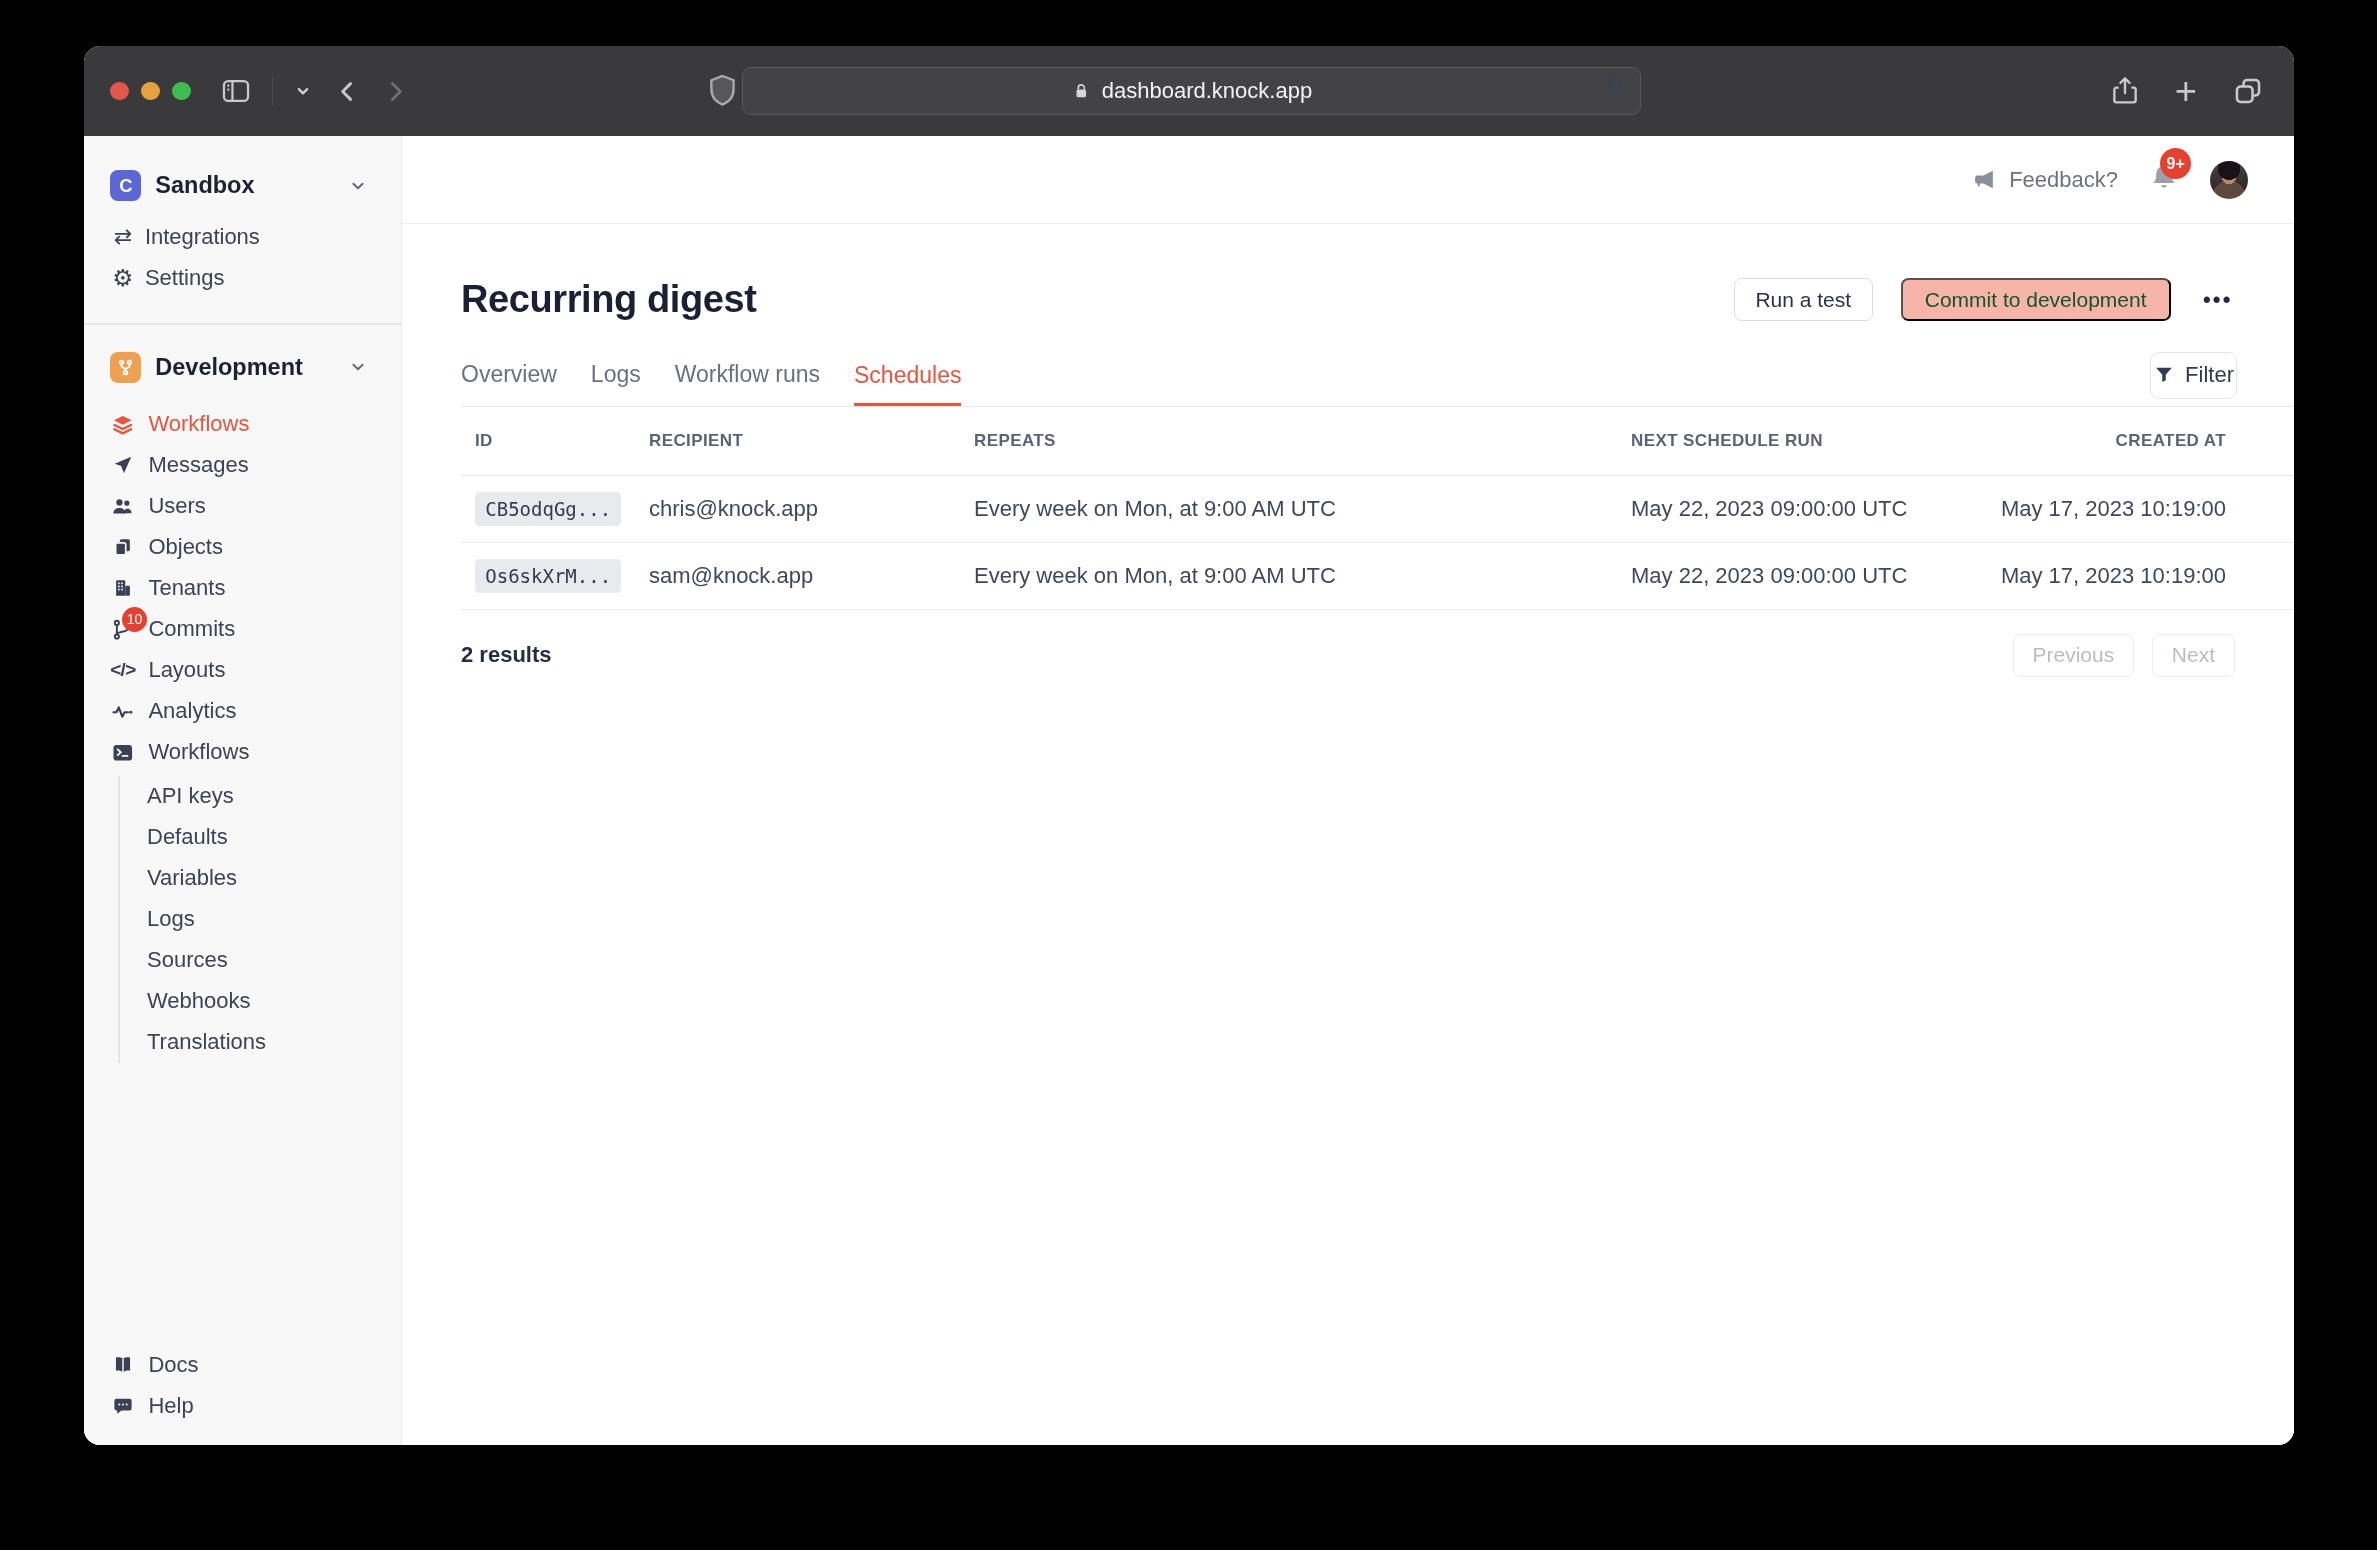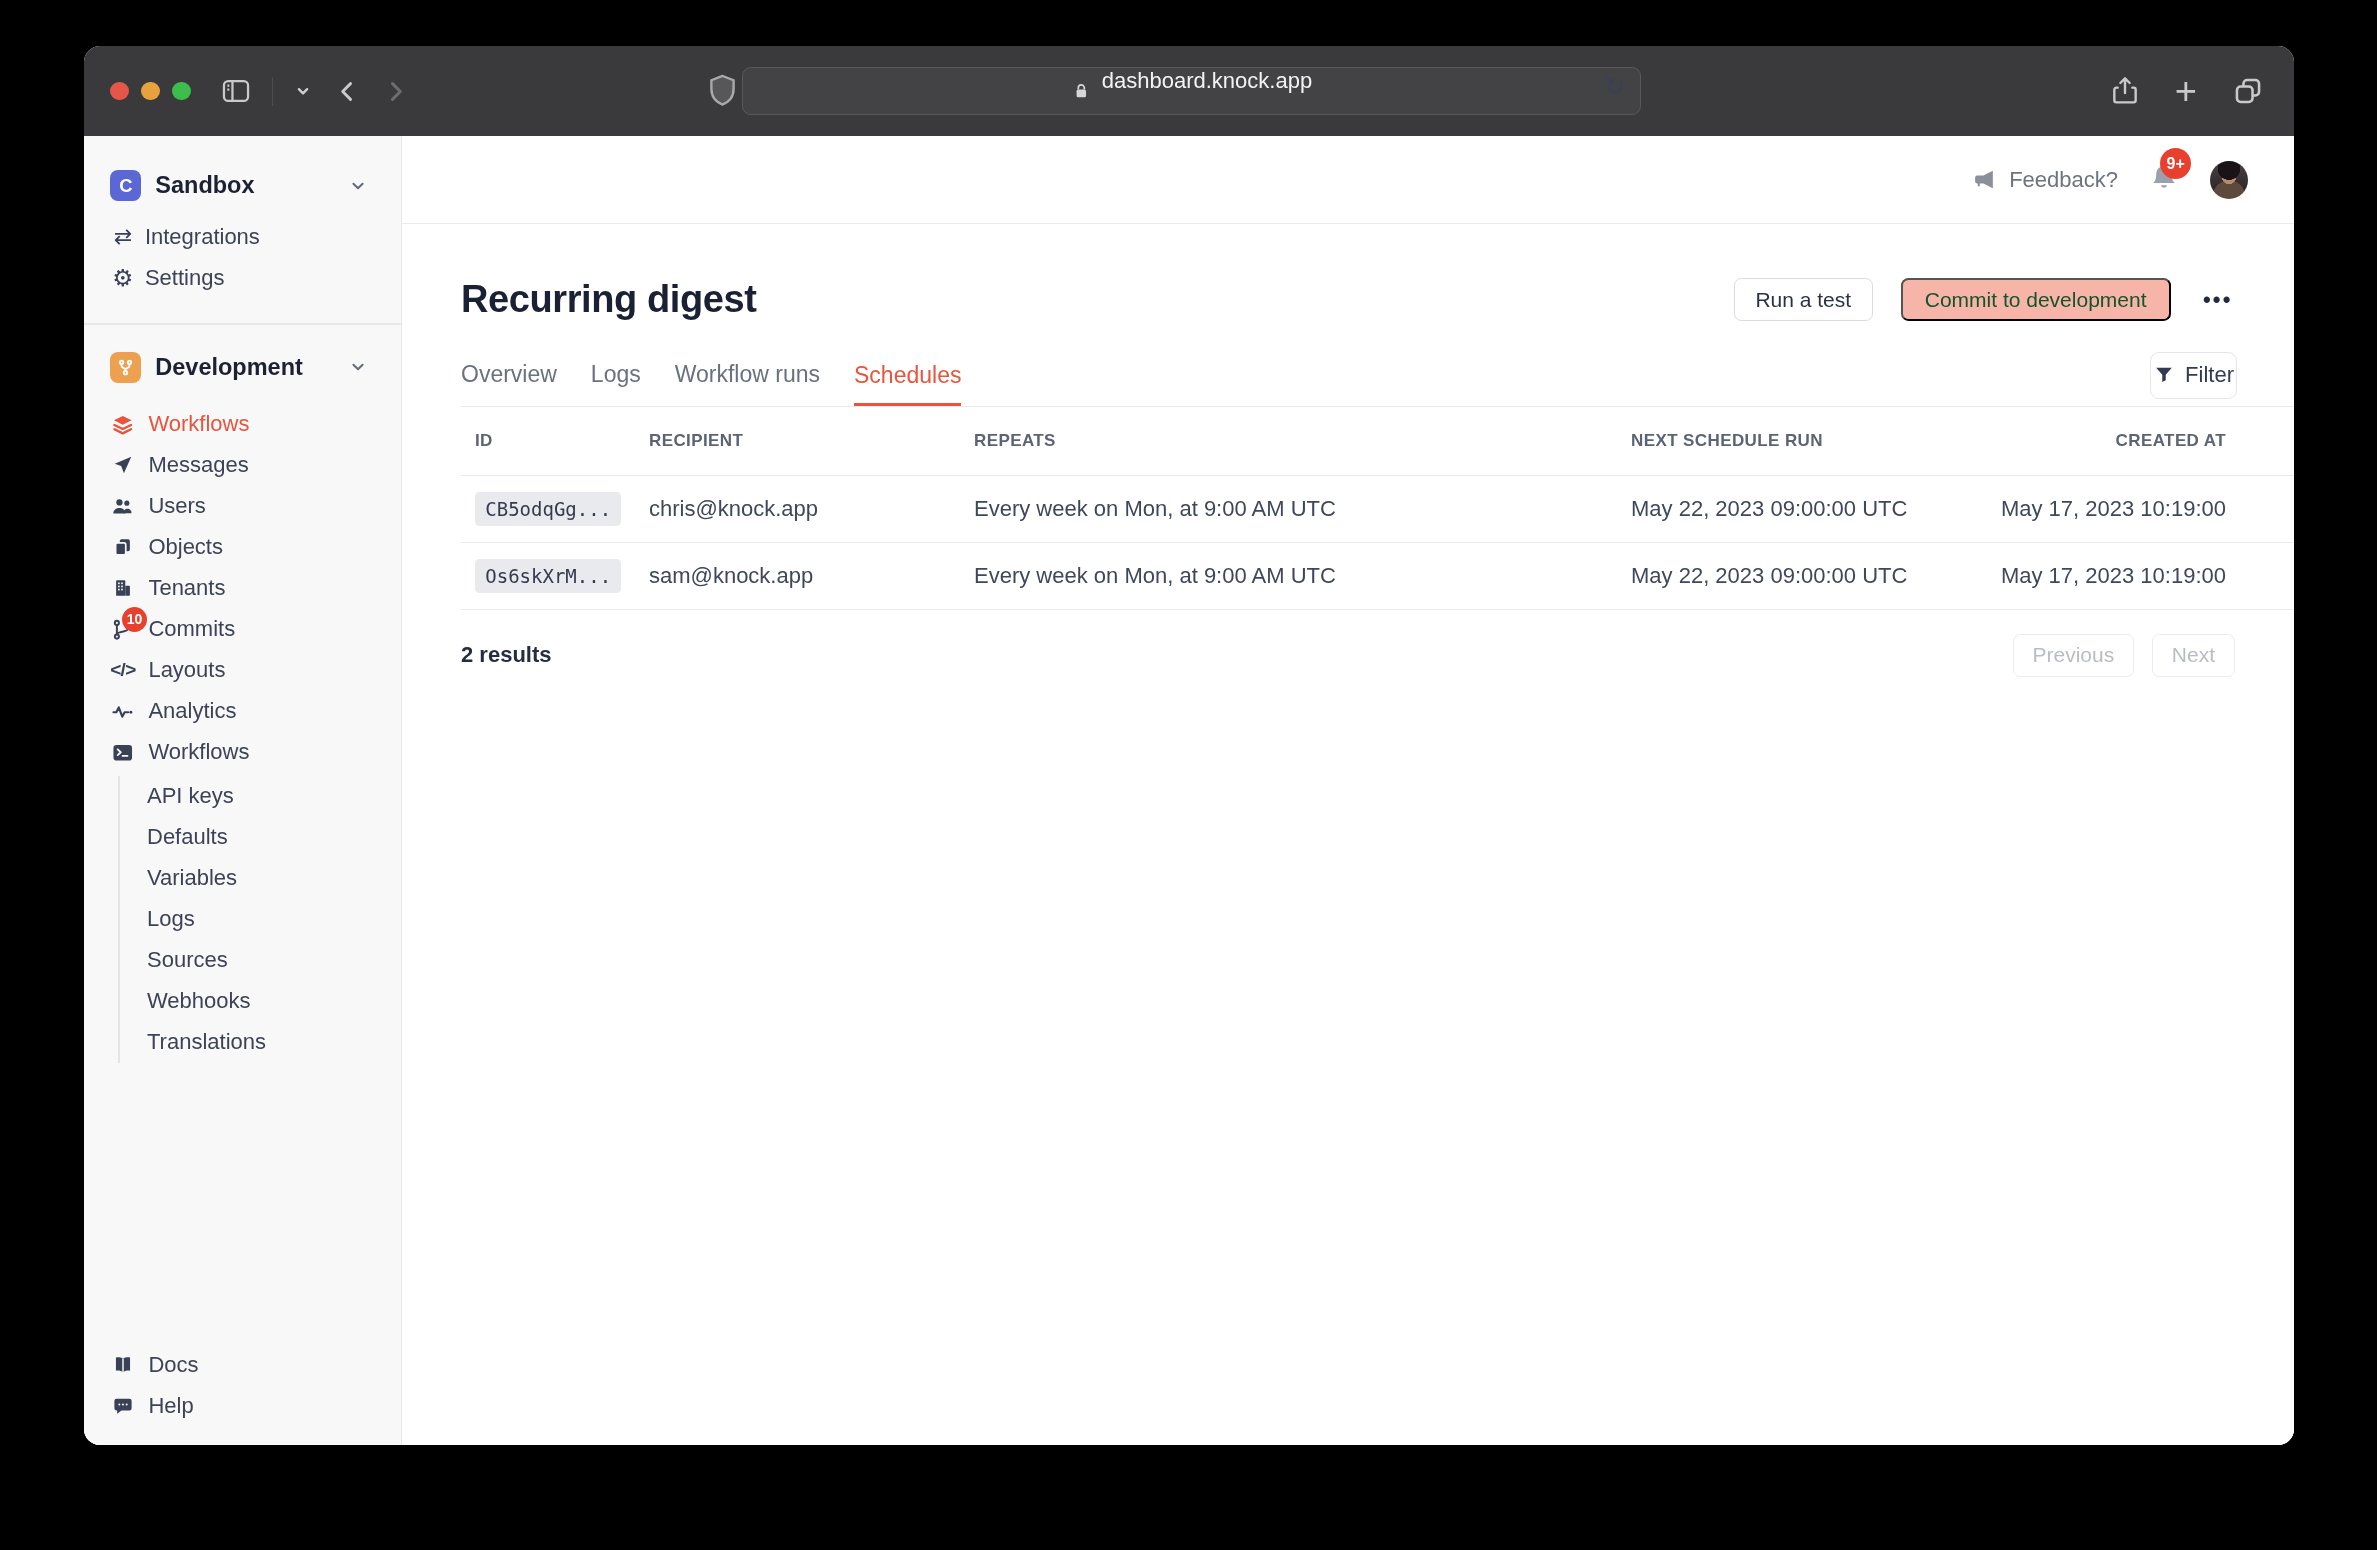--- a/index.html
+++ b/index.html
@@ -9,21 +9,21 @@
   
   .toolbar{height:90px;background:#3a3a3c;flex:0 0 auto;position:relative;display:flex;align-items:center;}
   .traffic{display:flex;gap:12.5px;margin-left:26.4px;}
   .light{width:18.4px;height:18.4px;border-radius:50%;}
   .l-red{background:#e4564a;} .l-yellow{background:#e6a23c;} .l-green{background:#3cbd4c;}
   .tbi{display:flex;align-items:center;justify-content:center;}
   .tb-left{display:flex;align-items:center;margin-left:28px;gap:19px;}
   .tb-sep{width:1.5px;height:29px;background:#4d4d4f;}
   .shield{position:absolute;left:618px;top:23.5px;}
   .url-field{position:absolute;left:658px;top:21px;width:897px;height:46px;background:#434345;border:1.5px solid #59595c;
-             border-radius:8.8px;display:flex;justify-content:center;gap:10.3px;color:#f3f3f4;font-size:22px;}
+             border-radius:8.8px;display:flex;align-items:center;justify-content:center;gap:10.3px;color:#f3f3f4;font-size:22px;}
   .url-reload{position:absolute;right:14.7px;top:4.4px;font-size:25px;color:#d3d3d5;font-family:"DejaVu Sans",sans-serif;}
   .tb-right{position:absolute;right:29px;top:0;height:90px;display:flex;align-items:center;gap:34px;}
   .plus-glyph{font-size:38px;color:#c9c9cd;font-weight:300;line-height:1;}
   
   .app{flex:1;display:flex;min-height:0;background:#fff;}
   .sidebar{width:318px;flex:0 0 auto;background:#f8f8f9;border-right:1.5px solid #e9e9ec;display:flex;flex-direction:column;
            padding:29px 0 19px;box-sizing:border-box;}
   .side-row{height:41px;display:flex;align-items:center;padding:0 32px 0 26.4px;gap:9.5px;flex:0 0 auto;}
   .icon-box{width:25px;display:flex;justify-content:center;flex:0 0 25px;}
   .ws-logo{width:31px;height:31px;border-radius:8px;background:#5b67d5;color:#fff;font-weight:700;font-size:18.4px;
@@ -32,21 +32,21 @@
   .chev-right{margin-left:auto;}
   .side-label{font-size:22px;color:#3d4356;}
   .side-divider{height:1.5px;background:#e7e7ea;margin:25px 0 22px;flex:0 0 auto;}
   .env-icon{width:31px;height:31px;border-radius:8px;background:#eda04f;display:flex;align-items:center;justify-content:center;flex:0 0 31px;}
   .nav-item{height:41px;display:flex;align-items:center;padding:0 32px 0 26.4px;gap:13px;flex:0 0 auto;cursor:pointer;}
   .nav-label{font-size:22px;color:#3d4356;}
   .nav-label.accent{color:#e8543c;}
   .glyph{font-family:"DejaVu Sans",sans-serif;color:#3a4156;}
   .code-glyph{font-size:19px;font-weight:700;color:#3a4156;letter-spacing:-0.7px;}
   .commit-wrap{position:relative;}
-  .badge10{position:absolute;top:-11px;left:11.7px;background:#e8402f;color:#fff;font-size:14px;font-weight:700;
+  .badge10{position:absolute;top:-11px;left:11.7px;background:#e8402f;color:#fff;font-size:14px;font-weight:400;
            min-width:25px;height:25px;border-radius:13.2px;display:flex;align-items:center;justify-content:center;}
   .sub-wrap{margin:2.9px 0 0 34px;border-left:2.2px solid #e4e4e9;flex:0 0 auto;}
   .sub-item{height:41px;display:flex;align-items:center;padding-left:27px;font-size:22px;color:#3d4356;cursor:pointer;}
   .side-footer{margin-top:auto;flex:0 0 auto;}
   
   .main{flex:1;display:flex;flex-direction:column;min-width:0;background:#fff;}
   .app-header{height:87px;flex:0 0 auto;border-bottom:1.5px solid #ebebee;display:flex;align-items:center;
               justify-content:flex-end;gap:29px;padding-right:46px;}
   .feedback{display:flex;align-items:center;gap:11.7px;font-size:22px;color:#6e7380;cursor:pointer;}
   .bell-wrap{position:relative;cursor:pointer;}

